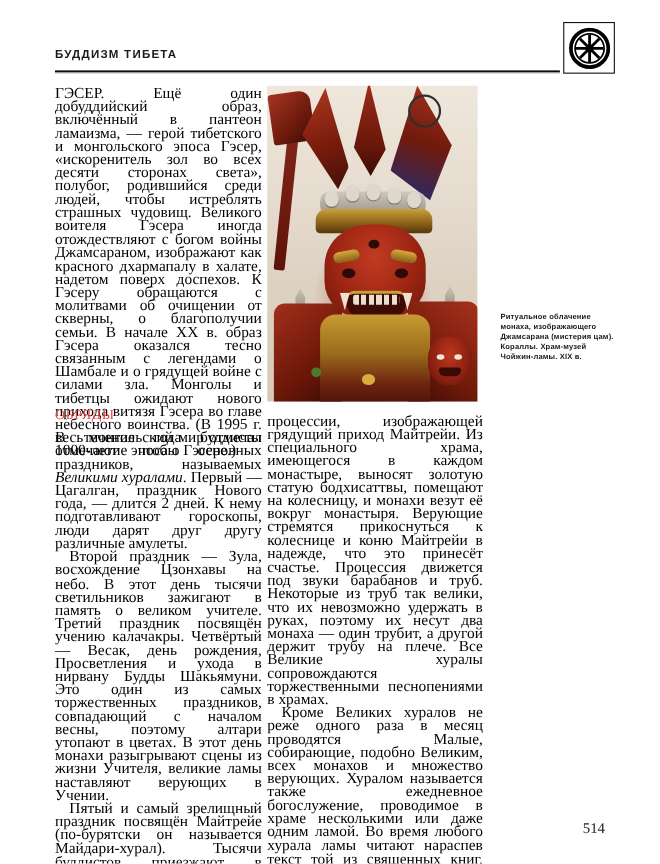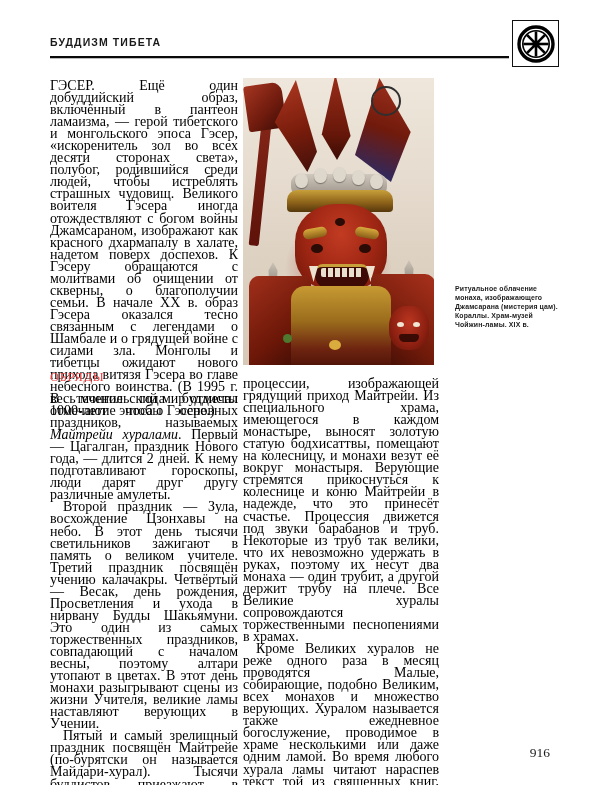--- a/index.html
+++ b/index.html
@@ -13,21 +13,21 @@
     position: relative;
     font-family: "Liberation Serif", "DejaVu Serif", serif;
     color: #000000;
     overflow: hidden;
   }
 
   
   #running-head {
     position: absolute;
     left: 50px;
-    top: 36px;
+    top: 44px;
     width: 500px;
     height: 26px;
   }
   #running-head .rh-title {
     position: absolute;
     left: 0;
     top: 0;
     font-family: "Liberation Sans", "DejaVu Sans", sans-serif;
     font-size: 10.5px;
     font-weight: 600;
@@ -312,23 +312,23 @@
 
 <div id="caption">Ритуальное облачение монаха, изображающего Джамсарана (мистерия цам). Кораллы. Храм-музей Чойжин-ламы. XIX в.</div>
 
 <div id="col-left-top" class="col">
   <p class="noindent">ГЭСЕР. Ещё один добуддийский образ, включённый в пантеон ламаизма, — герой тибетского и монгольского эпоса Гэсер, «искоренитель зол во всех десяти сторонах света», полубог, родившийся среди людей, чтобы истреблять страшных чудовищ. Великого воителя Гэсера иногда отождествляют с богом войны Джамсараном, изображают как красного дхармапалу в халате, надетом поверх доспехов. К Гэсеру обращаются с молитвами об очищении от скверны, о благополучии семьи. В начале XX в. образ Гэсера оказался тесно связанным с легендами о Шамбале и о грядущей войне с силами зла. Монголы и тибетцы ожидают нового прихода витязя Гэсера во главе небесного воинства. (В 1995 г. весь монгольский мир отмечал 1000-летие эпоса о Гэсере.)</p>
 </div>
 
 <div id="section-heading">ОБРЯДЫ</div>
 
 <div id="col-left-bottom" class="col">
-  <p class="noindent"><span>В течение года буддисты отмечают чтобы основных праздников, называемых </span><em>Майтрейи хуралами</em><span>. Первый — Цагалган, праздник Нового года, — длится 2 дней. К нему подготавливают гороскопы, люди дарят друг другу различные амулеты.</span></p>
+  <p class="noindent"><span>В течение года буддисты отмечают чтобы основных праздников, называемых </span><em>Великими хуралами</em><span>. Первый — Цагалган, праздник Нового года, — длится 2 дней. К нему подготавливают гороскопы, люди дарят друг другу различные амулеты.</span></p>
   <p>Второй праздник — Зула, восхождение Цзонхавы на небо. В этот день тысячи светильников зажигают в память о великом учителе. Третий праздник посвящён учению калачакры. Четвёртый — Весак, день рождения, Просветления и ухода в нирвану Будды Шакьямуни. Это один из самых торжественных праздников, совпадающий с началом весны, поэтому алтари утопают в цветах. В этот день монахи разыгрывают сцены из жизни Учителя, великие ламы наставляют верующих в Учении.</p>
   <p>Пятый и самый зрелищный праздник посвящён Майтрейе (по-бурятски он называется Майдари-хурал). Тысячи буддистов приезжают в монастыри, чтобы принять участие в</p>
 </div>
 
 <div id="col-right" class="col">
   <p class="noindent">процессии, изображающей грядущий приход Майтрейи. Из специального храма, имеющегося в каждом монастыре, выносят золотую статую бодхисаттвы, помещают на колесницу, и монахи везут её вокруг монастыря. Верующие стремятся прикоснуться к колеснице и коню Майтрейи в надежде, что это принесёт счастье. Процессия движется под звуки барабанов и труб. Некоторые из труб так велики, что их невозможно удержать в руках, поэтому их несут два монаха — один трубит, а другой держит трубу на плече. Все Великие хуралы сопровождаются торжественными песнопениями в храмах.</p>
   <p>Кроме Великих хуралов не реже одного раза в месяц проводятся Малые, собирающие, подобно Великим, всех монахов и множество верующих. Хуралом называется также ежедневное богослужение, проводимое в храме несколькими или даже одним ламой. Во время любого хурала ламы читают нараспев текст той из священных книг, которую надлежит читать в этот день. Чтение сопровождается</p>
 </div>
 
-<div id="folio">916</div>
+<div id="folio">514</div>
 
 </body></html>

